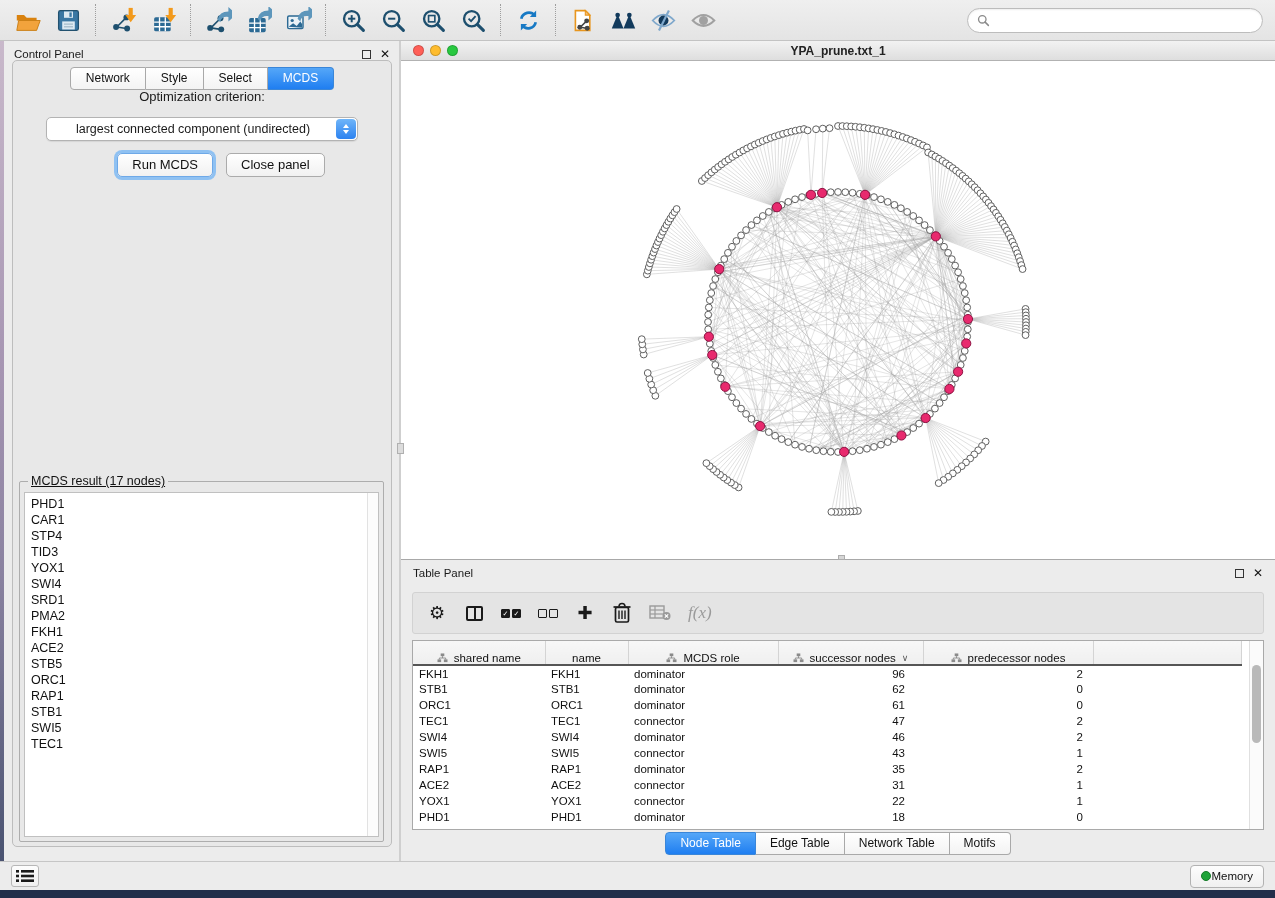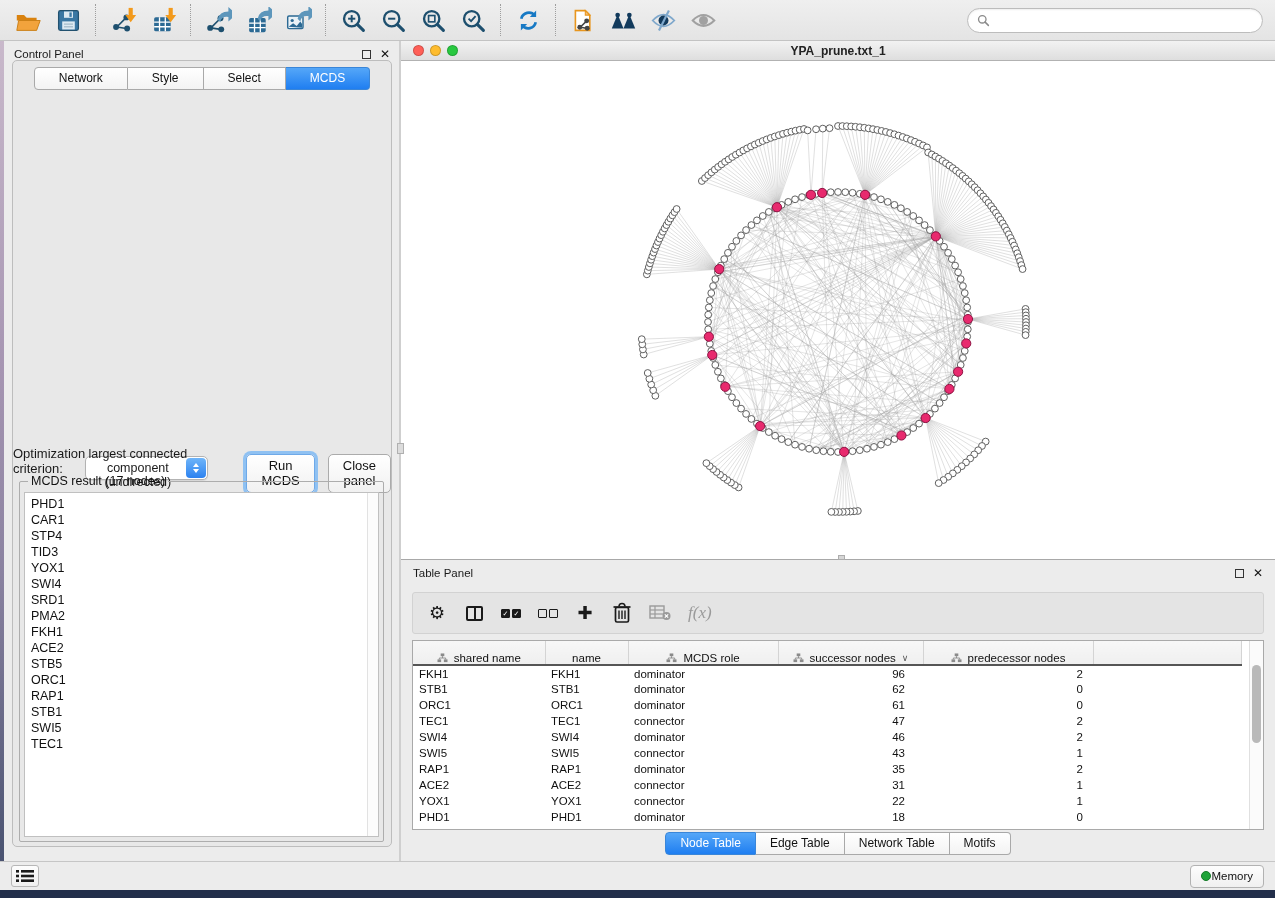--- a/index.html
+++ b/index.html
@@ -30,30 +30,30 @@
   .wall-left { width:4px; height:100%; background:linear-gradient(180deg,#c9b9cb,#a695b2 40%,#8a82a0 65%,#4a5371 100%); }
   
   .control-panel { width:397px; height:100%; background:#ececec; border-right:1px solid #b5b5b5; position:relative; }
   .cp-header { height:26px; display:flex; align-items:center; padding:0 10px; }
   .panel-title { font-size:11.5px; color:#1a1a1a; }
   .hdr-icons { margin-left:auto; display:flex; align-items:center; gap:9px; }
   .float-box { width:9px; height:9px; border:1.5px solid #333; }
   .close-x { font-family:"DejaVu Sans",sans-serif; font-size:12px; font-weight:bold; color:#111; line-height:1; }
   .seg-row { display:flex; justify-content:center; position:relative; z-index:2; }
   .seg {
-    font-size:12px; padding:3px 24px 4px; background:linear-gradient(#ffffff,#f3f3f3);
+    font-size:12px; padding:3px 15px 4px; background:linear-gradient(#ffffff,#f3f3f3);
     border:1px solid #a9a9a9; border-left-width:0; color:#111;
   }
   .seg.first { border-left-width:1px; border-radius:4px 0 0 4px; }
   .seg.last  { border-radius:0 4px 4px 0; }
   .seg.active { background:linear-gradient(#55a7f8,#1f7ef1); color:#fff; border-color:#3a86d8; }
   .cp-content {
     position:absolute; left:8px; right:8px; top:30px; bottom:14px;
     background:#e8e8e8; border:1px solid #bdbdbd; border-radius:5px; margin-top:-11px;
-    padding-top:28px; display:flex; align-items:center; z-index:1;
+    padding-top:28px; display:flex; flex-direction:column; align-items:center; z-index:1;
   }
   .opt-label { font-size:13px; margin-bottom:13px; }
   .dropdown {
     width:312px; height:24px; background:#fff; border:1px solid #b3b3b3; border-radius:5px;
     display:flex; align-items:center; position:relative; box-shadow:0 1px 1px rgba(0,0,0,.08);
   }
   .dropdown-text { flex:1; text-align:center; font-size:12.5px; padding-right:18px; }
   .dd-stepper {
     position:absolute; right:1px; top:1px; width:20px; height:20px; border-radius:4px;
     background:linear-gradient(#6fb5f9,#2c82f0); display:flex; flex-direction:column;
@@ -64,21 +64,21 @@
   .btn-row { display:flex; gap:13px; margin-top:12px;padding-left:38px; }
   .mac-btn {
     font-size:13px; padding:3px 14px 4px; background:linear-gradient(#ffffff,#f1f1f1);
     border:1px solid #ababab; border-radius:5px; color:#111;
   }
   .mac-btn.focused { box-shadow:0 0 0 3px #8fc1f2; border-color:#6ea9e8; }
   .result-group {
     position:absolute; left:6px; right:7px; bottom:4px; height:368px;
     border:1px solid #adadad; border-radius:2px; padding:4px;
   }
-  .result-legend { font-size:12.5px; padding:0 3px; margin-left:4px; color:#111; }
+  .result-legend { font-size:12.5px; padding:0 3px; margin-left:4px; color:#111;text-decoration:underline; }
   .result-list {
     width:100%; height:100%; background:#fff; border:1px solid #c0c0c0;
     overflow:hidden; position:relative; padding:3px 0 0 6px;
   }
   .result-track { position:absolute; right:0; top:0; bottom:0; width:11px; background:#fcfcfc; border-left:1px solid #e2e2e2; }
   .result-item { font-size:12.5px; line-height:16px; color:#111; }
   
   .right-col { flex:1; display:flex; flex-direction:column; position:relative; }
   .v-splitter { position:absolute; left:-2px; top:0; bottom:0; width:2px; background:#cfcfcf; }
   .v-grip { position:absolute; left:-4px; top:402px; width:7px; height:11px; background:#dcdcdc; border:1px solid #b0b0b0; z-index:5; }

